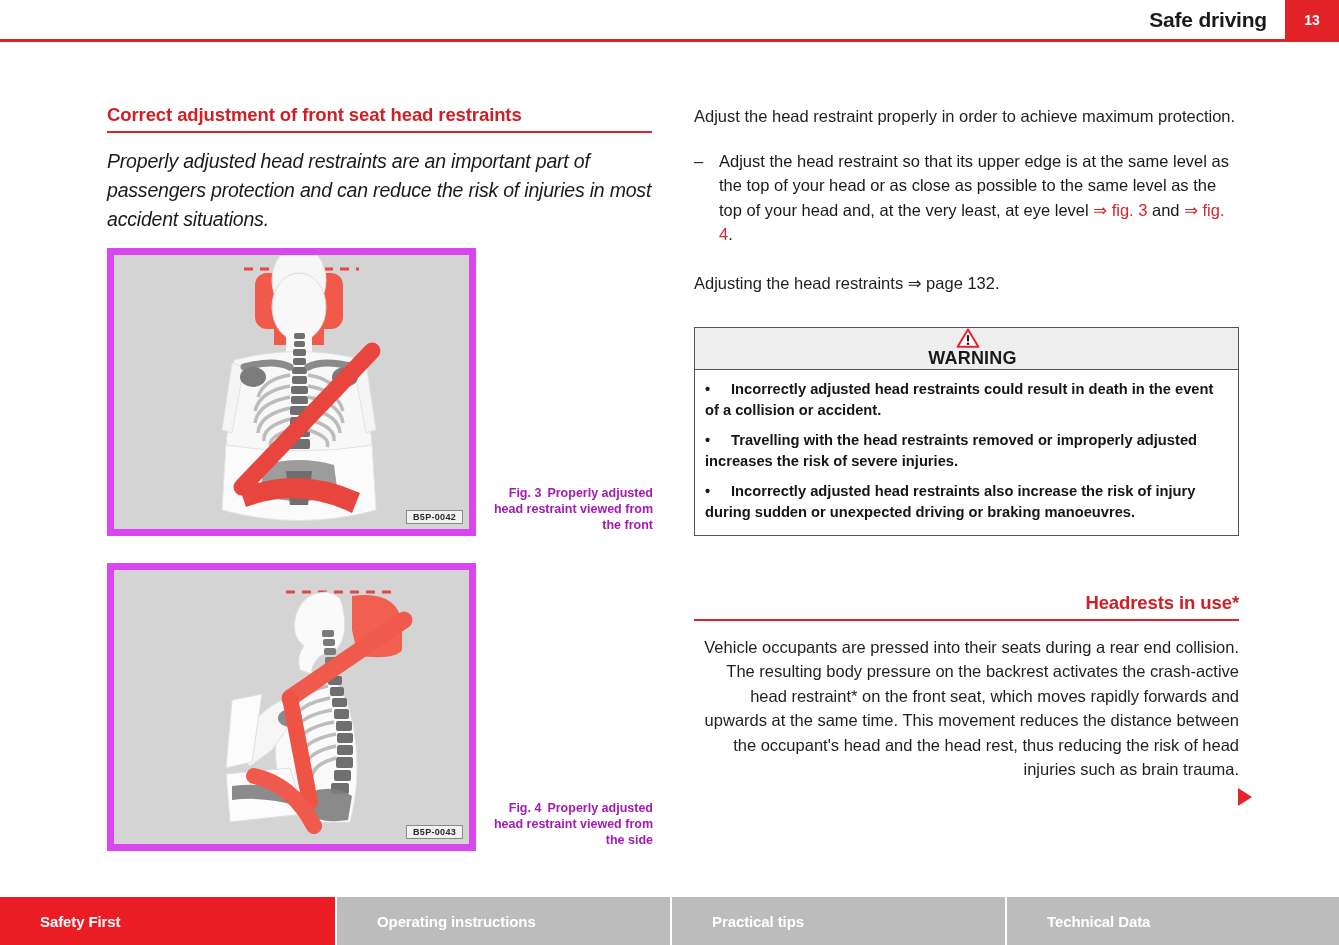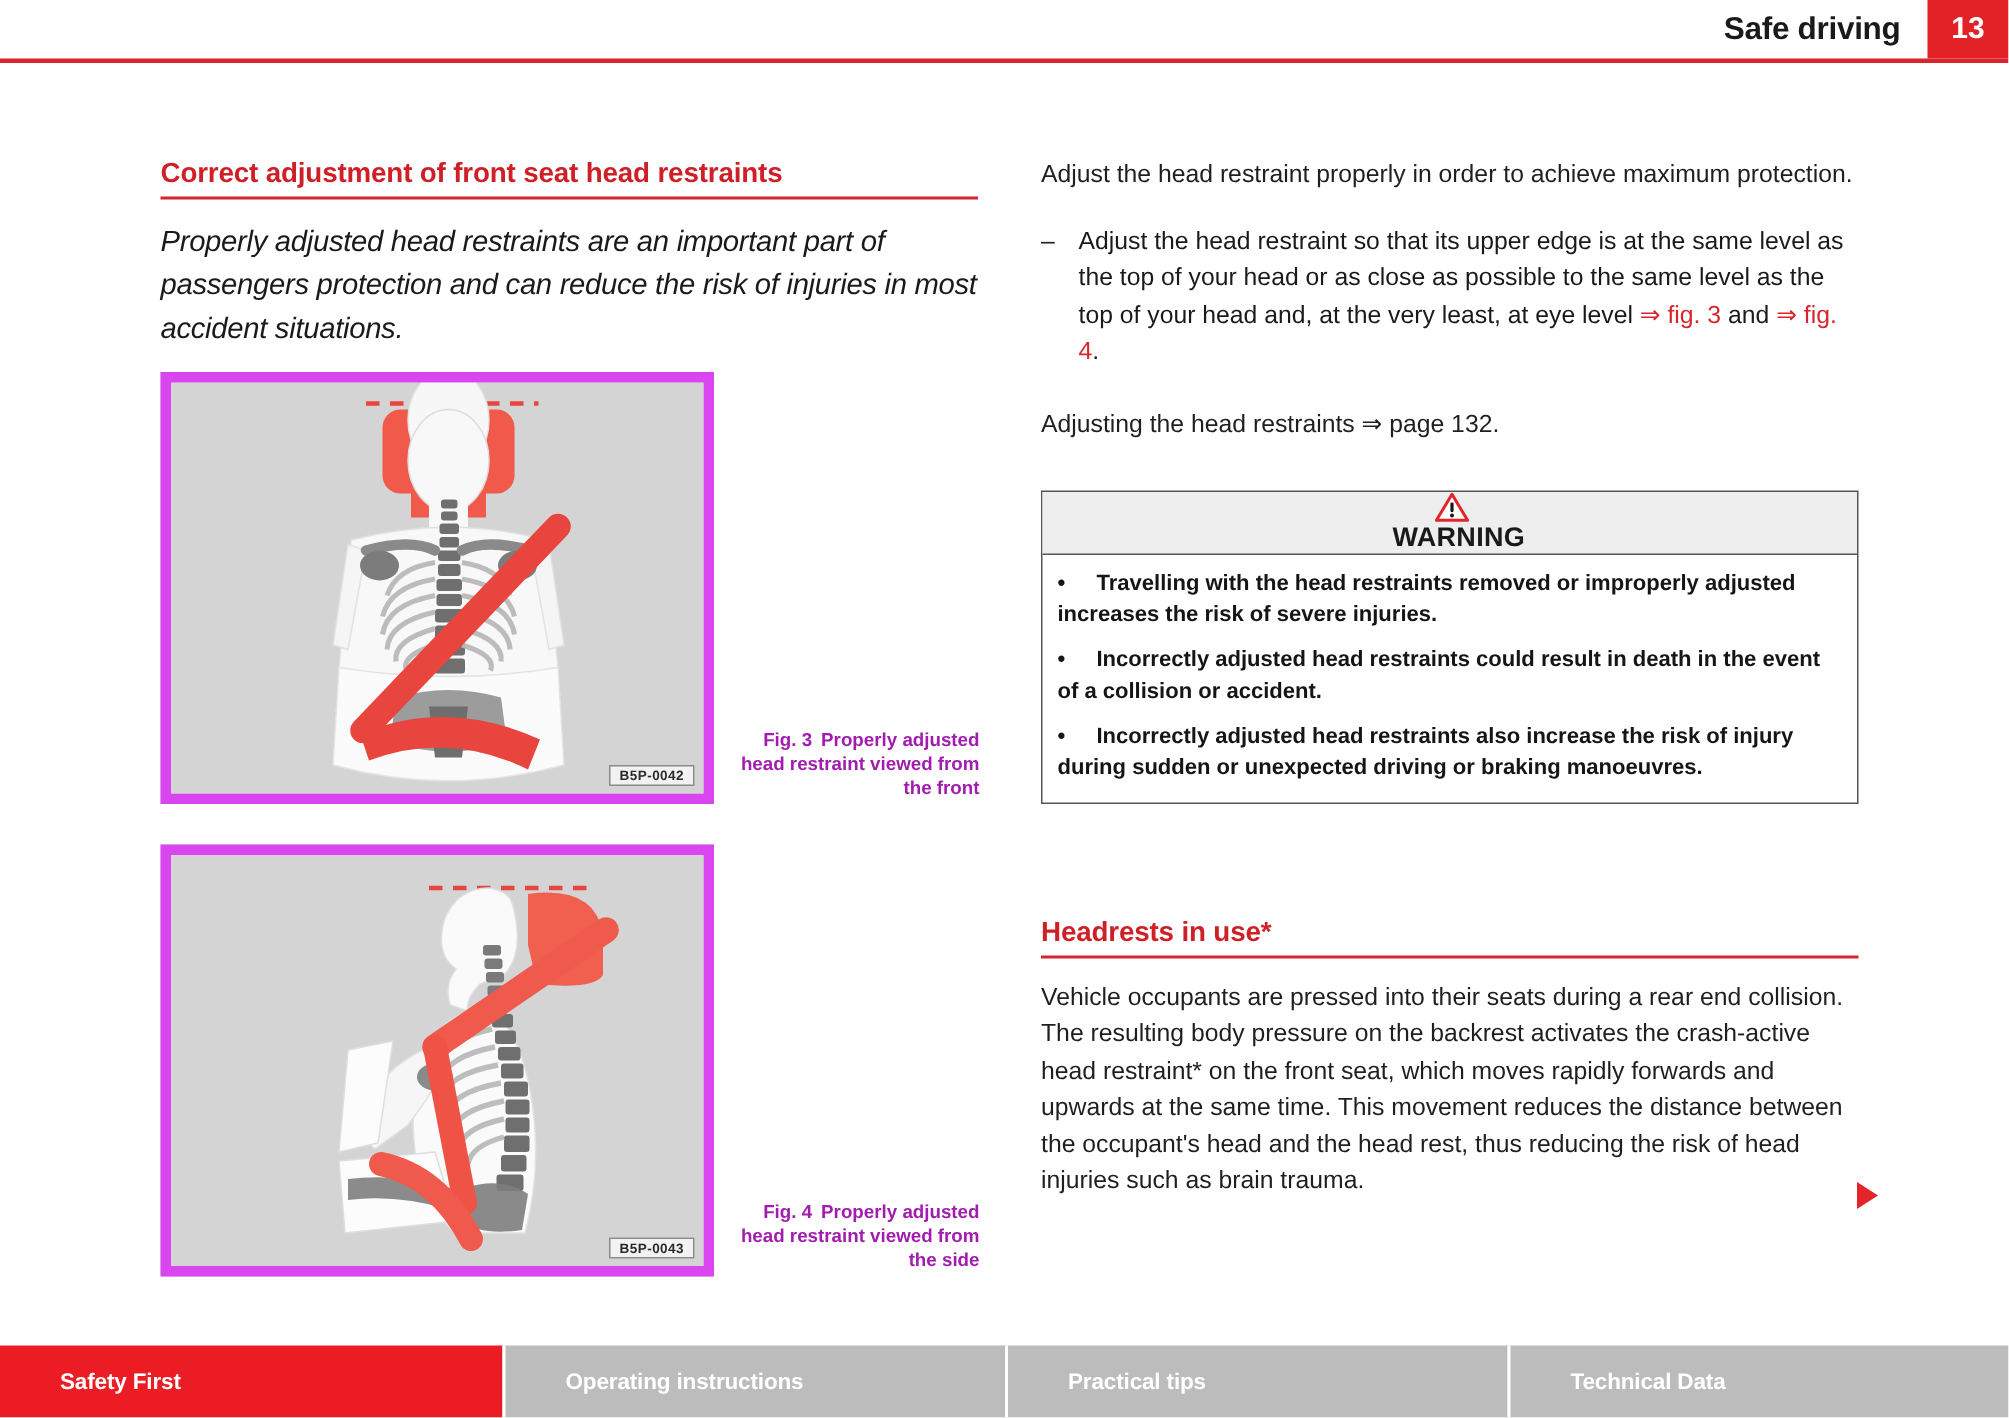--- a/index.html
+++ b/index.html
@@ -15,21 +15,21 @@
   
   .header { position: absolute; left: 0; top: 0; width: 1339px; height: 40px; }
   .header-title {
     position: absolute; right: 72px; top: 8px;
     font-size: 21px; font-weight: bold; color: #1a1a1a;
     letter-spacing: -0.2px;
   }
   .page-number-box {
     position: absolute; right: 0; top: 0; width: 54px; height: 39px;
     background: #e32227; color: #ffffff;
-    font-size: 20px; font-weight: bold;
+    font-size: 14px; font-weight: bold;
     display: flex; align-items: center; justify-content: center;
   }
   .header-rule {
     position: absolute; left: 0; top: 39px; width: 1339px; height: 3px;
     background: #d8252c;
   }
 
   
   .col-left  { position: absolute; left: 107px; top: 104px; width: 545px; }
   .col-right { position: absolute; left: 694px; top: 104px; width: 545px; }
@@ -281,27 +281,27 @@
     <div class="warning-box">
       <div class="warning-head">
         <svg class="warn-icon" viewBox="0 0 30 26">
           <path d="M15 2 L28.5 24.5 L1.5 24.5 Z" fill="#ffffff" stroke="#e3242b" stroke-width="2.6" stroke-linejoin="round"></path>
           <rect x="13.6" y="9" width="2.8" height="8.5" rx="1.2" fill="#1a1a1a"></rect>
           <circle cx="15" cy="20.4" r="1.7" fill="#1a1a1a"></circle>
         </svg>
         <span class="warning-title">WARNING</span>
       </div>
       <div class="warning-body">
+        <div class="warn-item"><span class="dot">•</span><span>Incorrectly adjusted head restraints could result in death in the event of a collision or accident.</span></div>
         <div class="warn-item"><span class="dot">•</span><span>Travelling with the head restraints removed or improperly adjusted increases the risk of severe injuries.</span></div>
-        <div class="warn-item"><span class="dot">•</span><span>Incorrectly adjusted head restraints could result in death in the event of a collision or accident.</span></div>
         <div class="warn-item"><span class="dot">•</span><span>Incorrectly adjusted head restraints also increase the risk of injury during sudden or unexpected driving or braking manoeuvres.</span></div>
       </div>
     </div>
 
-    <div style="margin-top:74px;">
+    <div style="margin-top:56px;text-align:right;">
       <div class="section-head">Headrests in use*</div>
       <div class="section-rule"></div>
       <div class="body-text" style="margin-top:14px;">Vehicle occupants are pressed into their seats during a rear end collision. The resulting body pressure on the backrest activates the crash-active head restraint* on the front seat, which moves rapidly forwards and upwards at the same time. This movement reduces the distance between the occupant's head and the head rest, thus reducing the risk of head injuries such as brain trauma.</div>
     </div>
 
   </div>
 
   <div class="cont-marker"></div>
 
   <div class="footer">

